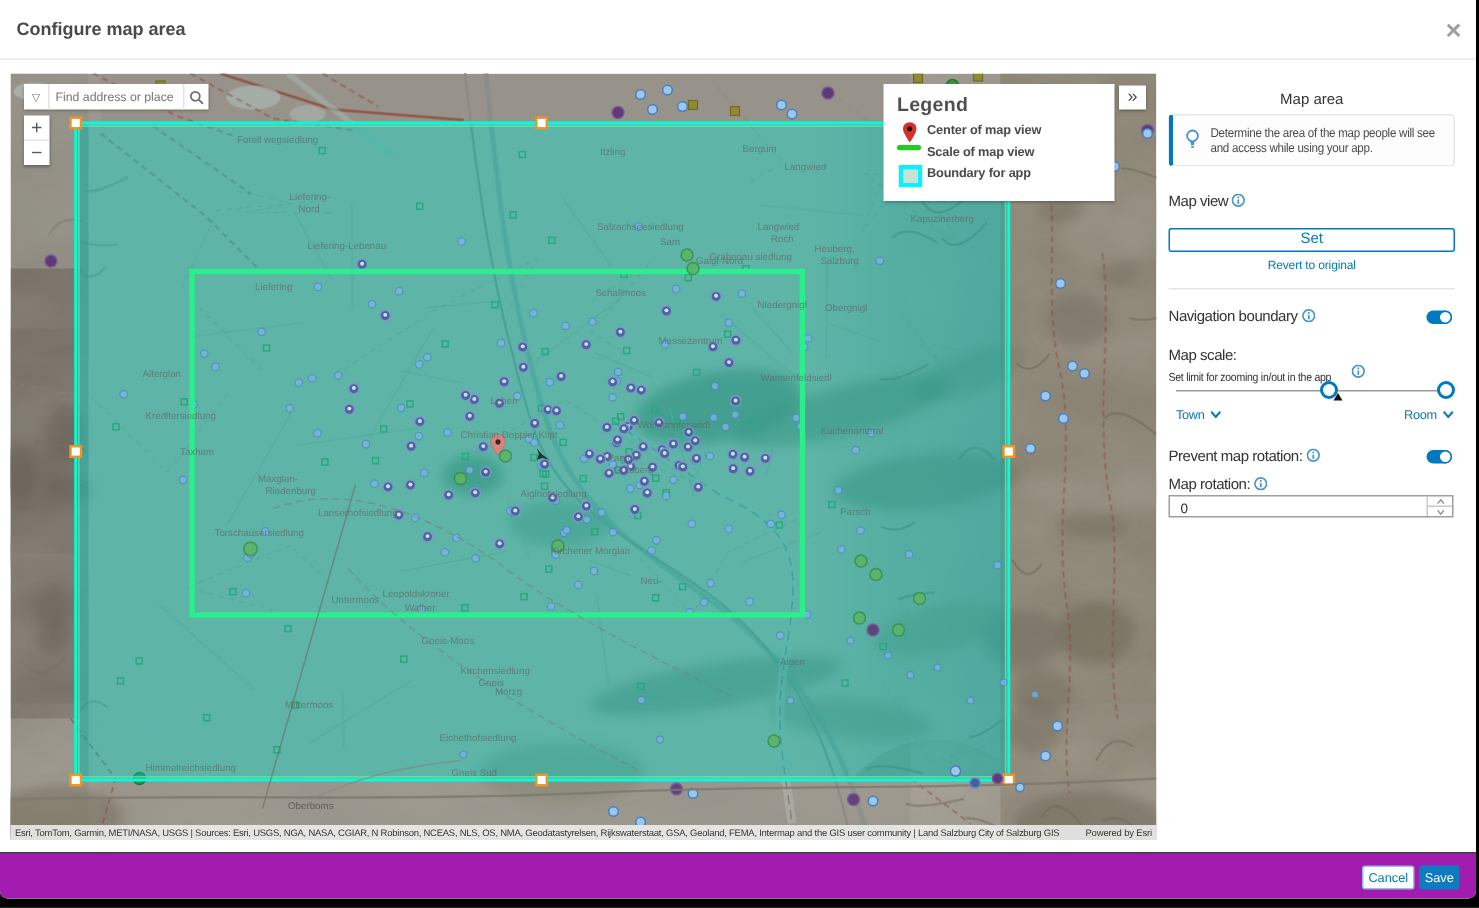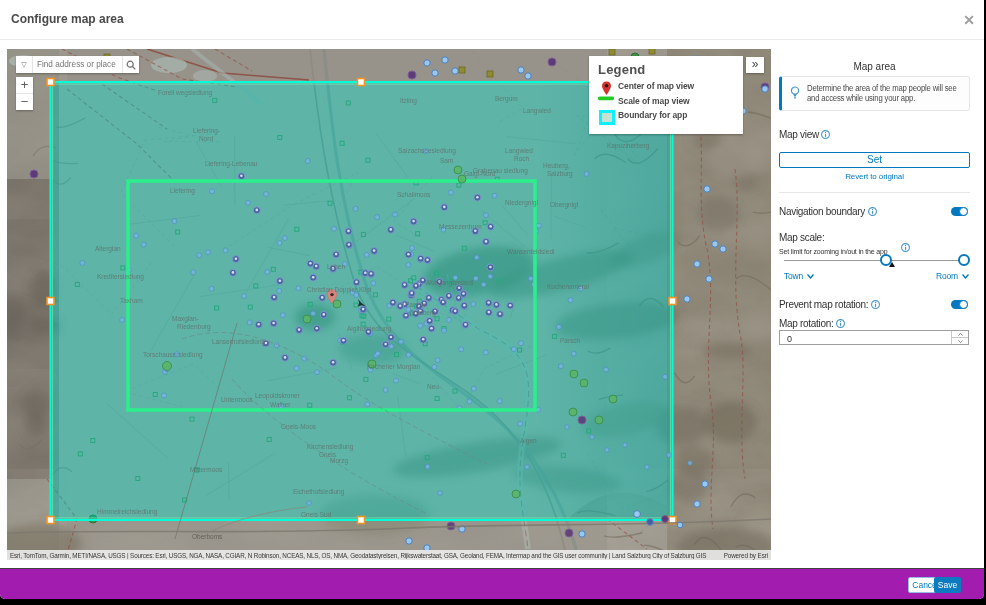--- a/index.html
+++ b/index.html
@@ -60,21 +60,21 @@
   .numinput { position:absolute; left:8px; top:289px; width:190px; height:15px; border:1px solid #9e9e9e; }
   .numinput .v { position:absolute; left:7px; top:2.5px; font-size:9px; color:#323232; }
   .numinput .sp { position:absolute; right:0; top:0; width:17px; height:100%; border-left:1px solid #c9c9c9; }
   .numinput .sp .u { position:absolute; top:0; width:100%; height:50%; border-bottom:1px solid #c9c9c9; text-align:center; }
   .numinput .sp .d { position:absolute; bottom:0; width:100%; height:50%; text-align:center; }
   .chev { display:block; margin:1px auto 0; width:5px; height:5px; }
 
   .footer { position:absolute; left:0; top:568px; width:984px; height:31px; border-top:1px solid #404040; background:#a21caf; }
   .btn-cancel { position:absolute; right:41px; top:8px; width:35px; height:16px; border:1px solid #8fc0e3;
      border-radius:2px; color:#0079c1; font-size:8.5px; text-align:center; line-height:14px; background:#fff; }
-  .btn-save { position:absolute; right:23px; top:8px; width:27px; height:16px; background:#0c7bc0;
+  .btn-save { position:absolute; right:11px; top:8px; width:27px; height:16px; background:#0c7bc0;
      border-radius:2px; color:#fff; font-size:8.5px; text-align:center; line-height:16px; }
   .ii { vertical-align:-1px; }
 </style>
 </head>
 <body>
 <div class="dialog">
   <div class="hdr">
       <span class="t">Configure map area</span>
       <span class="x">✕</span>
     </div>

